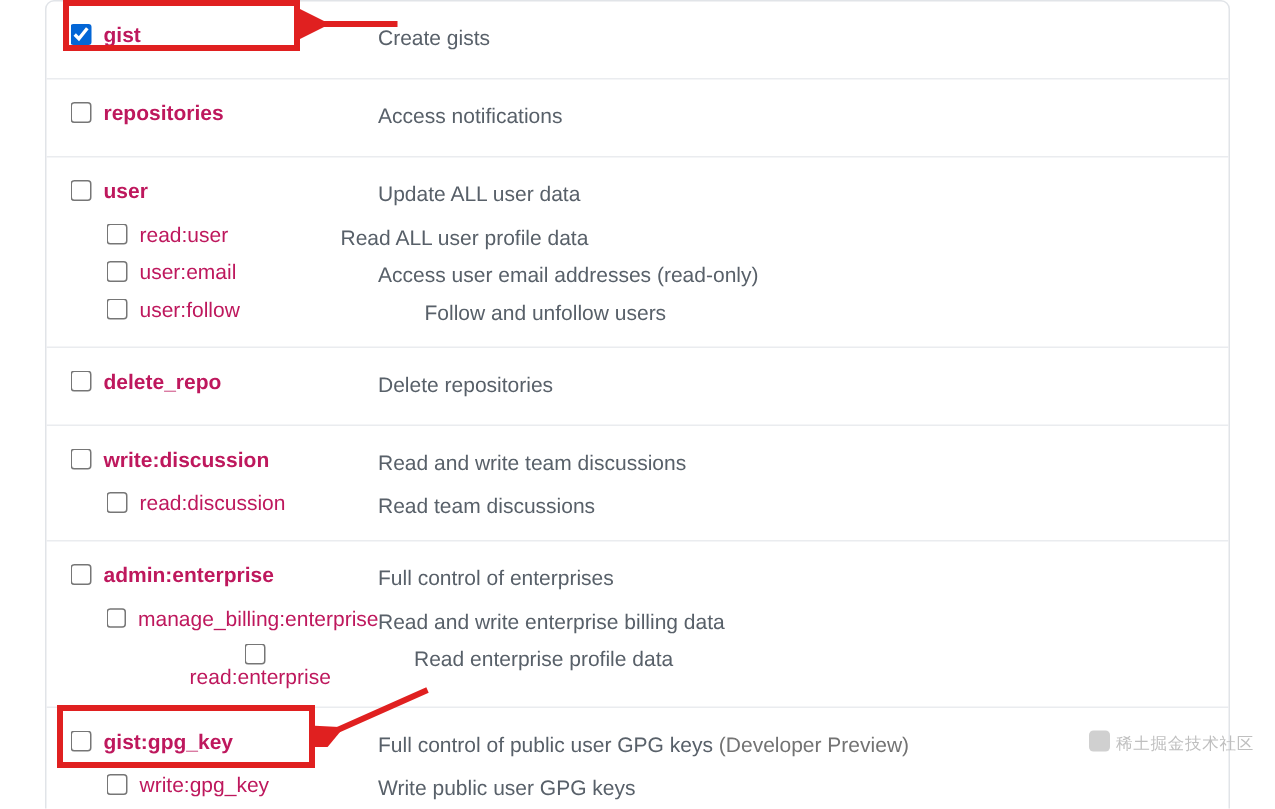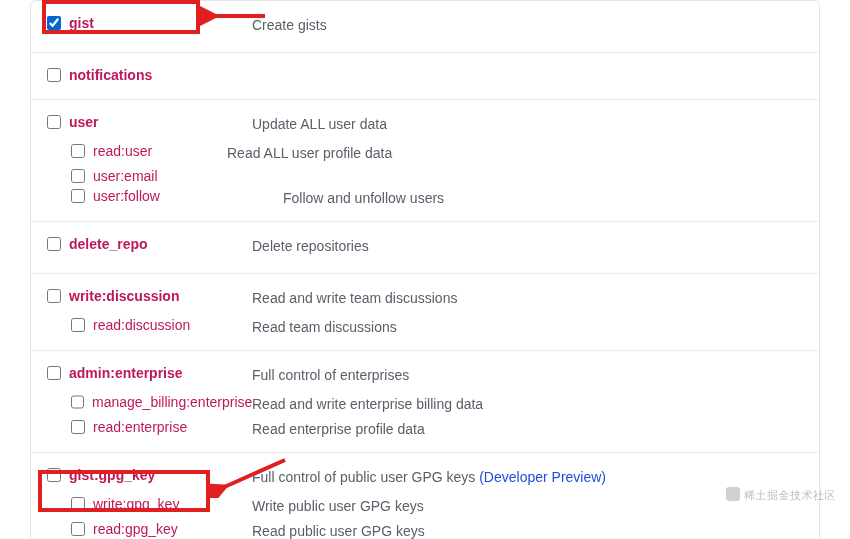--- a/index.html
+++ b/index.html
@@ -47,21 +47,21 @@
       font-weight: 600;
       color: #be185d;
       cursor: pointer;
     }
     .row.child .scope-label { font-weight: 400; }
     .desc {
       color: #586069;
       flex: 1;
       line-height: 1.5;
     }
-    .desc a { color: #1d4ed8; text-decoration: none; }
+    .desc a { color: #737373; text-decoration: none; }
     
     .hl-box {
       position: absolute;
       border: 4px solid #e02020;
       background: transparent;
       pointer-events: none;
       z-index: 10;
     }
     .hl1 { left: 42px; top: 0px; width: 158px; height: 34px; }
     .hl2 { left: 38px; top: 470px; width: 172px; height: 42px; }
@@ -100,22 +100,23 @@
         <span class="scope-label">gist</span>
       </div>
       <div class="desc">Create gists</div>
     </div>
   </div>
 
   <div class="group">
     <div class="row parent">
       <div class="cbcol">
         <input type="checkbox" style="">
-        <span class="scope-label">notifications</span>
-      </div>
+        <span class="scope-label">repositories</span>
+      </div>
+      <div class="desc">Access notifications</div>
     </div>
   </div>
 
   <div class="group">
     <div class="row parent">
       <div class="cbcol">
         <input type="checkbox" style="">
         <span class="scope-label">user</span>
       </div>
       <div class="desc">Update ALL user data</div>
@@ -125,20 +126,21 @@
         <input type="checkbox" style="">
         <span class="scope-label">read:user</span>
       </div>
       <div class="desc">Read ALL user profile data</div>
     </div>
     <div class="row child">
       <div class="cbcol" style="width:181px;">
         <input type="checkbox" style="">
         <span class="scope-label">user:email</span>
       </div>
+      <div class="desc">Access user email addresses (read-only)</div>
     </div>
     <div class="row child">
       <div class="cbcol" style="width:212px;">
         <input type="checkbox" style="">
         <span class="scope-label">user:follow</span>
       </div>
       <div class="desc">Follow and unfollow users</div>
     </div>
   </div>
 
@@ -178,21 +180,21 @@
       <div class="desc">Full control of enterprises</div>
     </div>
     <div class="row child">
       <div class="cbcol" style="width:181px;">
         <input type="checkbox" style="">
         <span class="scope-label">manage_billing:enterprise</span>
       </div>
       <div class="desc">Read and write enterprise billing data</div>
     </div>
     <div class="row child">
-      <div class="cbcol" style="width:181px;">
+      <div class="cbcol" style="width:205px;flex-direction:column;">
         <input type="checkbox" style="">
         <span class="scope-label">read:enterprise</span>
       </div>
       <div class="desc">Read enterprise profile data</div>
     </div>
   </div>
 
   <div class="group">
     <div class="row parent">
       <div class="cbcol">

